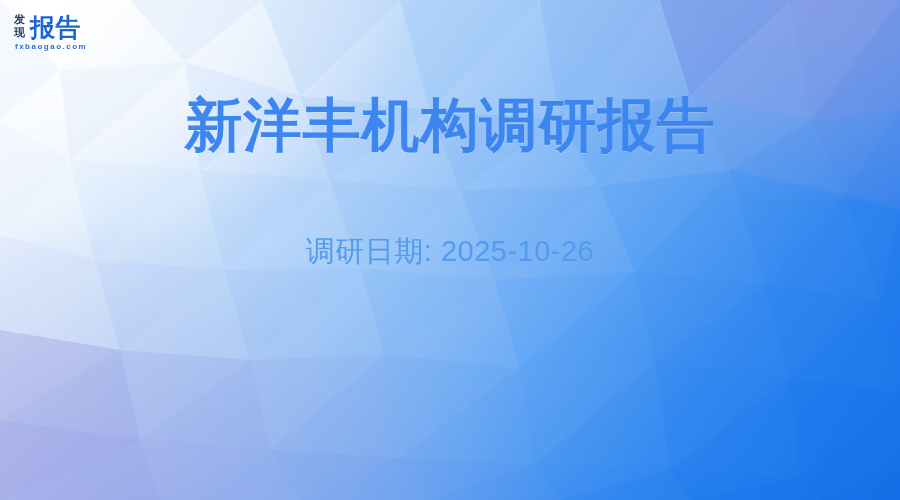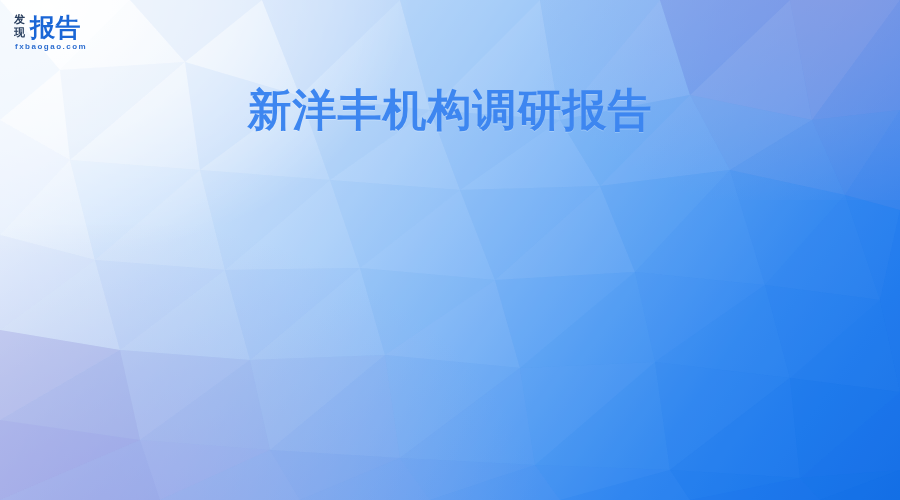--- a/index.html
+++ b/index.html
@@ -85,22 +85,22 @@
   }
 
   .title-block {
     position: absolute;
     left: 0;
     right: 0;
     top: 86px;
     text-align: center;
   }
   .cover-title {
-    margin: 0;
-    font-size: 44px;
+    margin: 8px;
+    font-size: 58px;
     line-height: 1.08;
     font-weight: 700;
     letter-spacing: 1px;
     color: #3d86f0;
     text-shadow: 0 1px 0 rgba(255,255,255,0.22);
     white-space: nowrap;
   }
 
   .subtitle-block {
     position: absolute;
@@ -242,15 +242,18 @@
     <text x="0" y="15" font-family="'Liberation Sans','DejaVu Sans',sans-serif" font-size="11" font-weight="700" fill="#2a3f5f">发</text>
     <text x="0" y="28" font-family="'Liberation Sans','DejaVu Sans',sans-serif" font-size="11" font-weight="700" fill="#2a3f5f">现</text>
     <text x="16" y="28" font-family="'Liberation Sans','DejaVu Sans',sans-serif" font-size="25" font-weight="700" fill="#1a66d6" letter-spacing="0.5">报告</text>
     <text x="1" y="41" font-family="'Liberation Sans','DejaVu Sans',sans-serif" font-size="8" font-weight="700" fill="#2f6fd0" letter-spacing="1.5">fxbaogao.com</text>
   </svg>
 
   <div class="title-block">
     <h1 class="cover-title">新洋丰机构调研报告</h1>
   </div>
 
+  <div class="subtitle-block">
+    <p class="cover-subtitle">调研日期: 2025-10-26</p>
+  </div>
 
 
 </div>
 
 </body></html>

